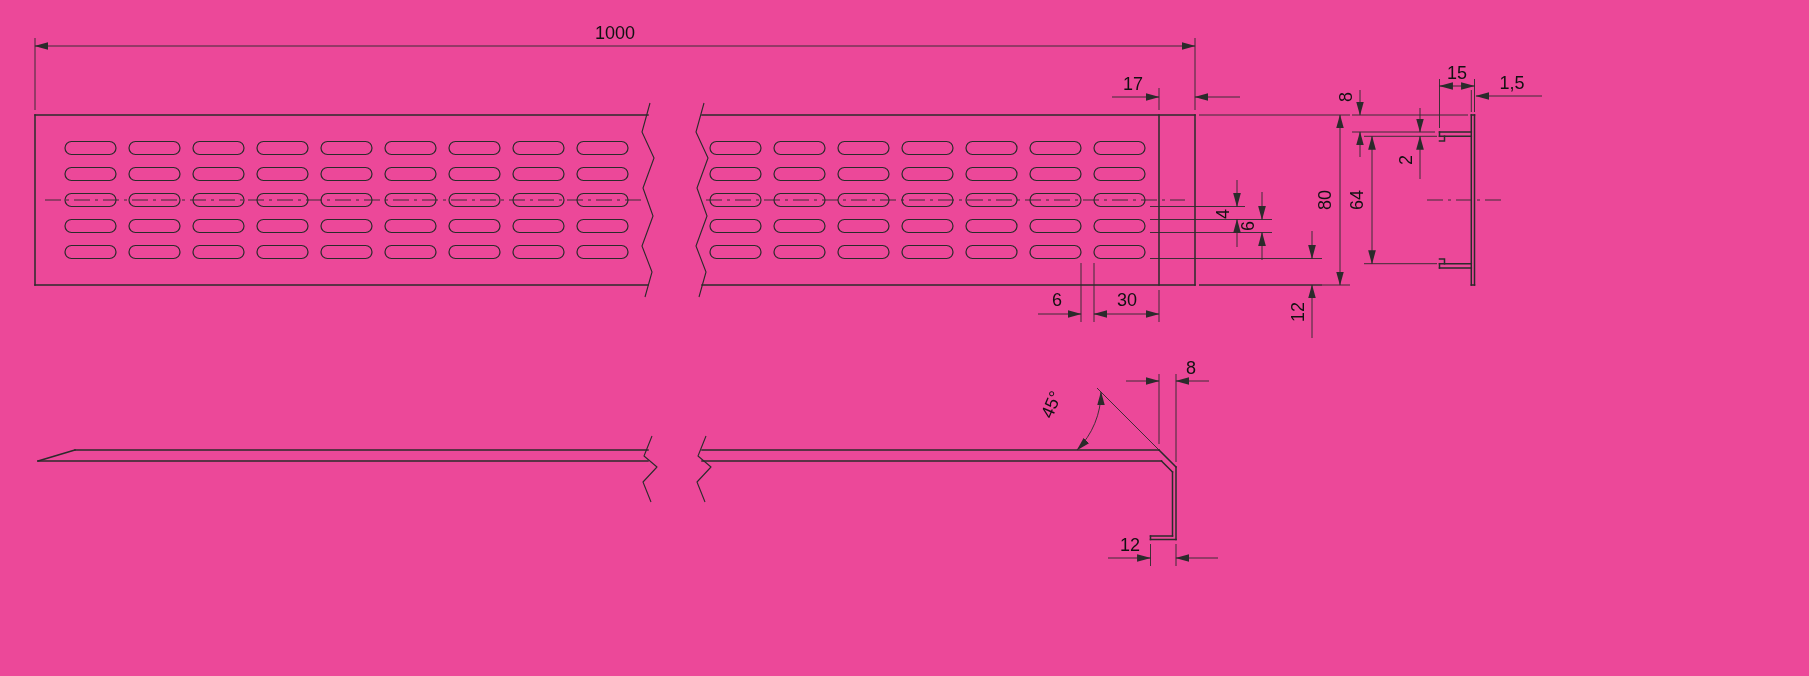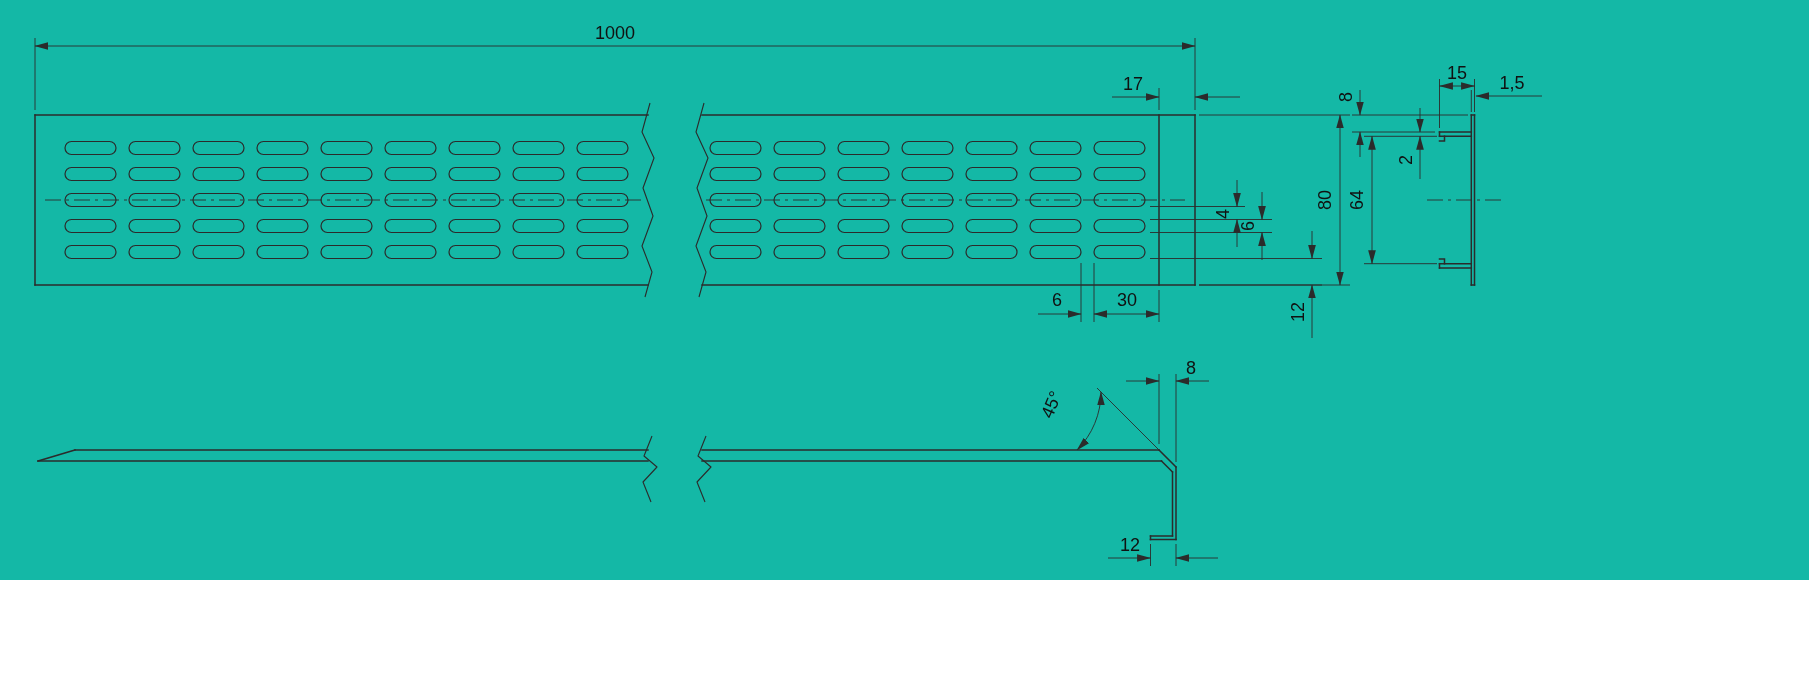--- a/index.html
+++ b/index.html
@@ -1,17 +1,17 @@
 <!DOCTYPE html>
 <html style="--line: #2b2b2b;"><head>
 <meta charset="utf-8">
 <title>Technical Drawing</title>
 <style>
   html,body{margin:0;padding:0;background:#ffffff;}
-  .stage{width:1809px;height:580px;background:#14b8a6;overflow:hidden;}
+  .stage{width:1809px;height:676px;background:#ec4899;overflow:hidden;}
   svg{display:block;}
   .outline{stroke:var(--line,#2b2b2b);stroke-width:1.5;fill:none;stroke-linecap:square;}
   .thin line,.thin path,line.thin,path.thin{stroke:var(--line,#2b2b2b);stroke-width:0.9;fill:none;}
   .slot{stroke:var(--line,#2b2b2b);stroke-width:1.2;fill:none;}
   .cl{stroke:var(--line,#2b2b2b);stroke-width:0.9;stroke-dasharray:16 5 3 5;fill:none;}
   .brk polyline{stroke:var(--line,#2b2b2b);stroke-width:1.1;fill:none;stroke-linejoin:round;}
   text{font-family:"Liberation Sans",sans-serif;font-size:18px;fill:#111111;}
 </style>
 </head>
 <body>

